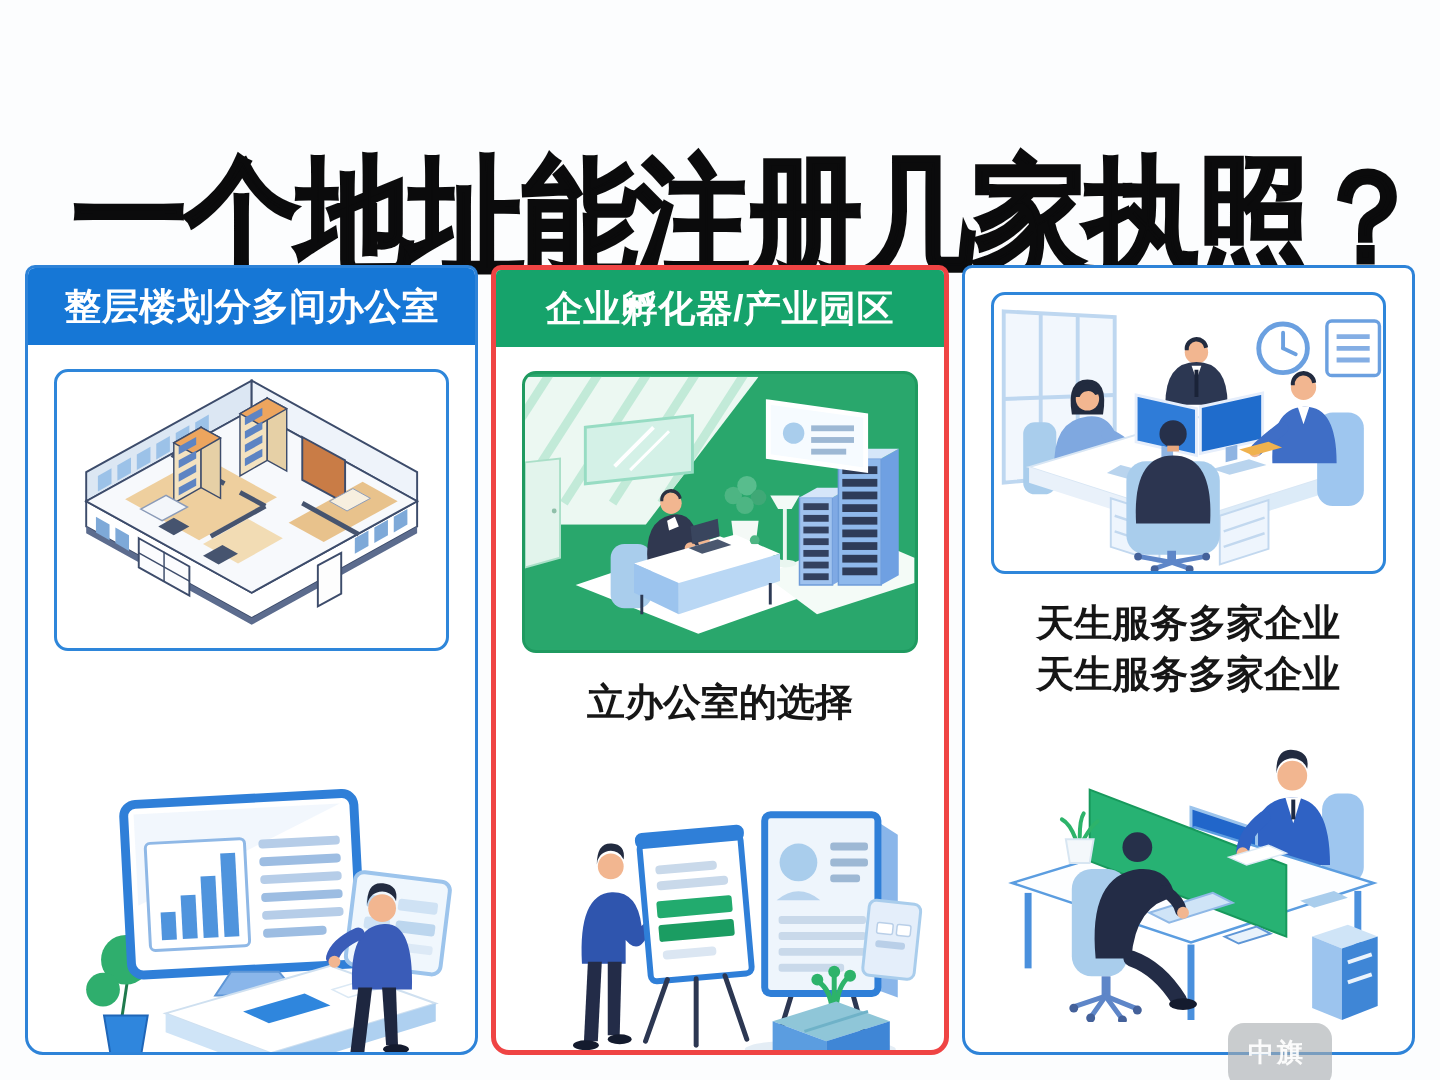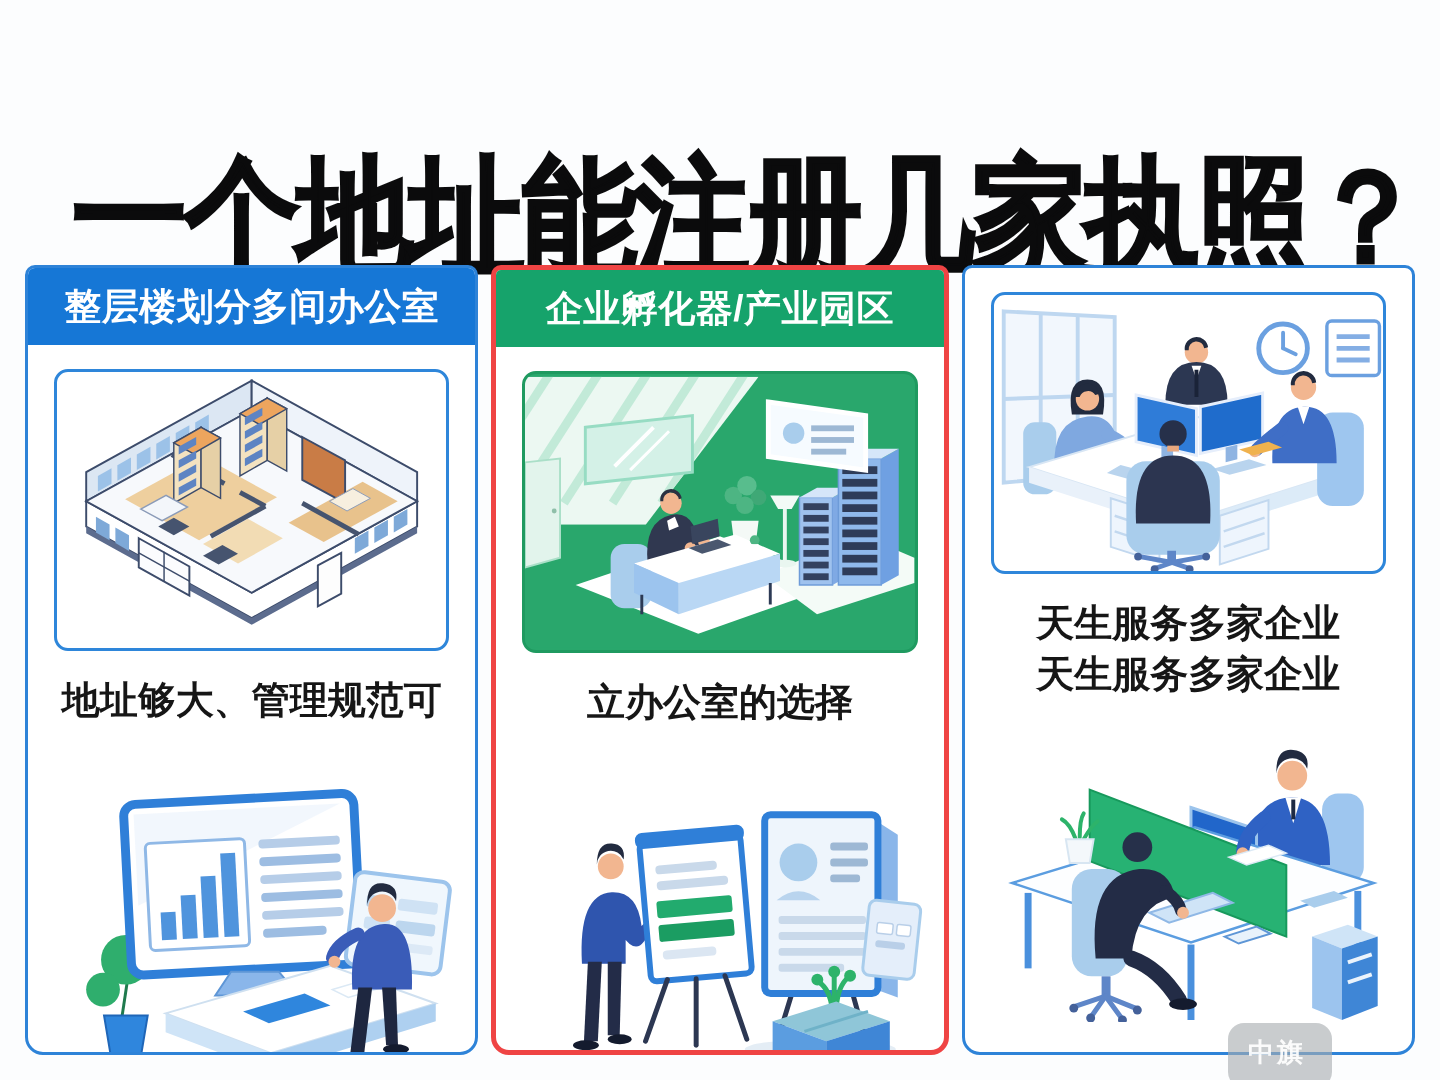--- a/index.html
+++ b/index.html
@@ -115,21 +115,21 @@
             <polygon points="306,168 320,160 320,176 306,184"></polygon>
               <polygon points="326,157 340,149 340,165 326,173"></polygon>
             <polygon points="346,146 360,138 360,154 346,162"></polygon>
             <polygon points="40,146 54,154 54,170 40,162"></polygon>
               <polygon points="60,157 74,165 74,181 60,173"></polygon>
           </g>
         </svg>
       </div>
 
       <p class="desc">
-        <span>地址够大、管理规范可</span><br>
+        <br>
       </p>
 
       <div class="illo-bottom">
         <svg viewBox="0 0 410 292">
           <g>
             <line x1="74" y1="236" x2="80" y2="196" stroke="#1f7a4d" stroke-width="3"></line>
             <circle cx="78" cy="178" r="25" fill="#2fae6d"></circle>
             <circle cx="55" cy="208" r="17" fill="#2fae6d"></circle>
             <polygon points="56,234 100,234 93,276 63,276" fill="#2f86dd" stroke="#1f66b8" stroke-width="2"></polygon>
           </g>

